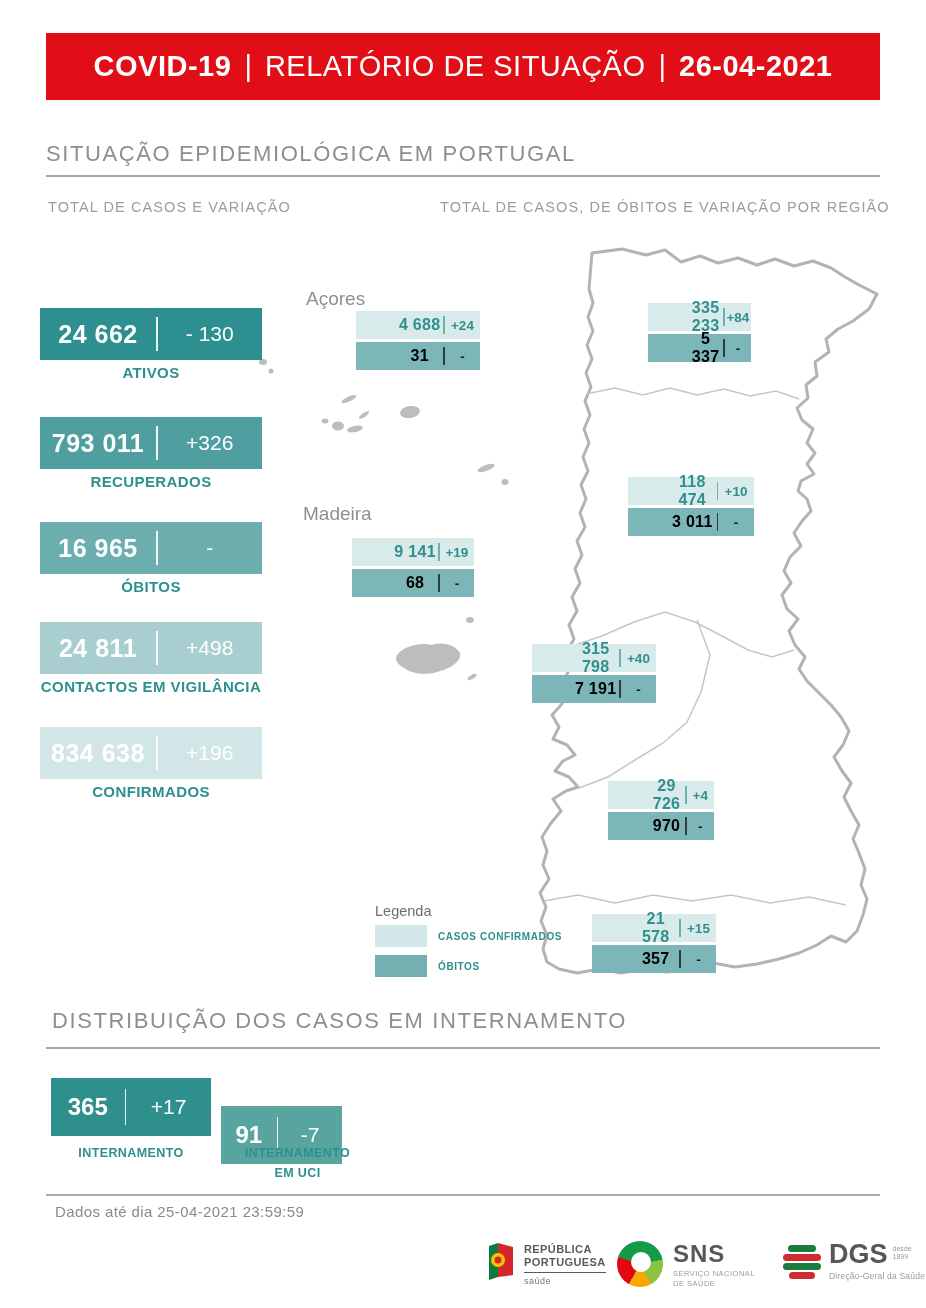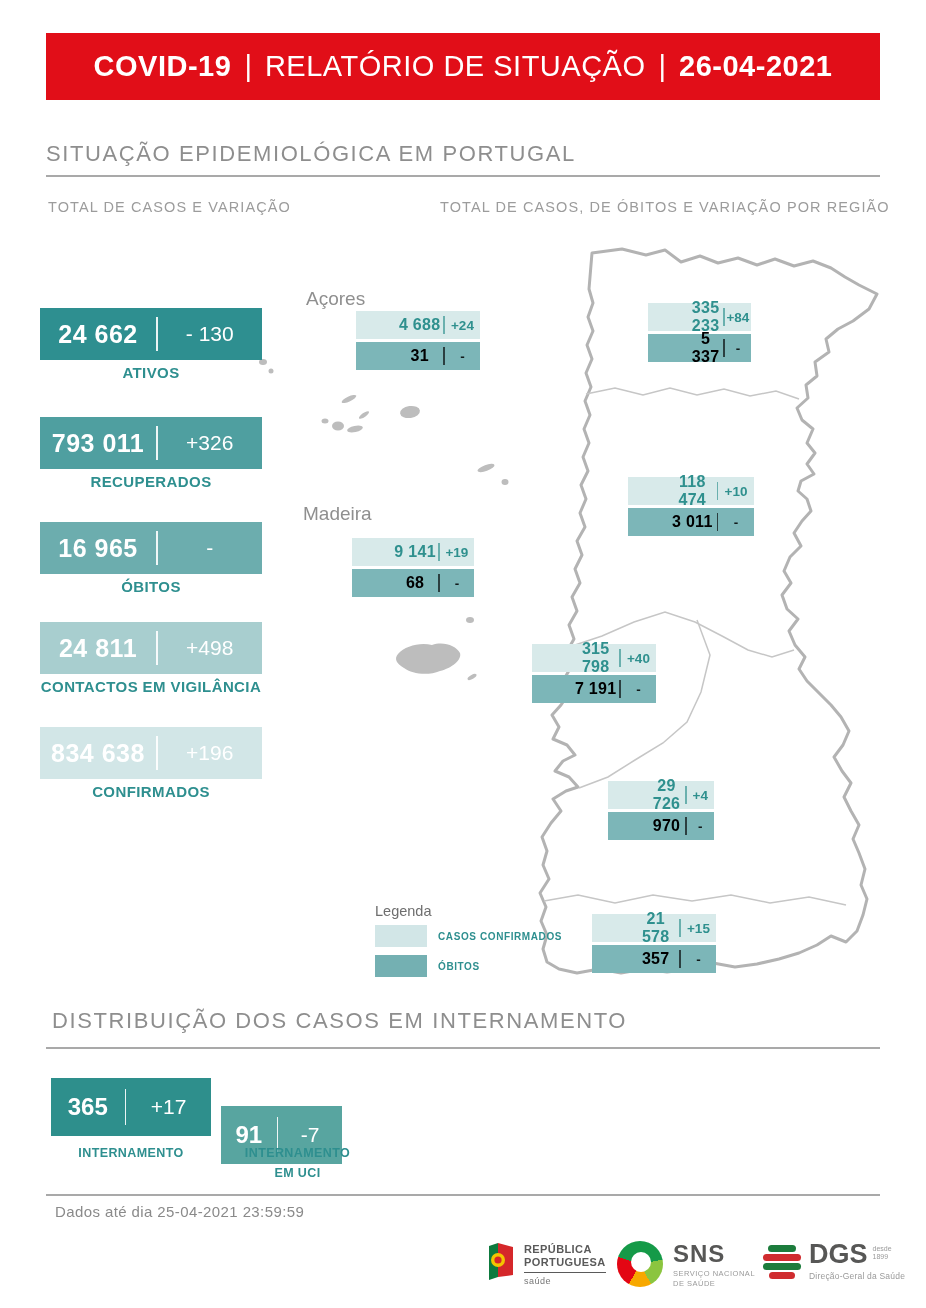--- a/index.html
+++ b/index.html
@@ -318,21 +318,21 @@
     <div class="sns-circle"></div>
     <div class="sns-text">
       <div class="sns-name">SNS</div>
       <div class="sns-sub">
         <div>SERVIÇO NACIONAL</div>
         <div>DE SAÚDE</div>
       </div>
     </div>
   </div>
 
-  <div class="logo" style="left:763px;top:1241px;">
+  <div class="logo" style="left:783px;top:1241px;">
     <div class="dgs-sphere">
       <i style="width:28px;background:#1c7c3c;"></i>
       <i style="width:38px;background:#d02c2f;"></i>
       <i style="width:38px;background:#1c7c3c;"></i>
       <i style="width:26px;background:#d02c2f;"></i>
     </div>
     <div class="dgs-text">
       <div class="dgs-row">
         <div class="dgs-name">DGS</div>
         <div class="dgs-tag">desde 1899</div>

